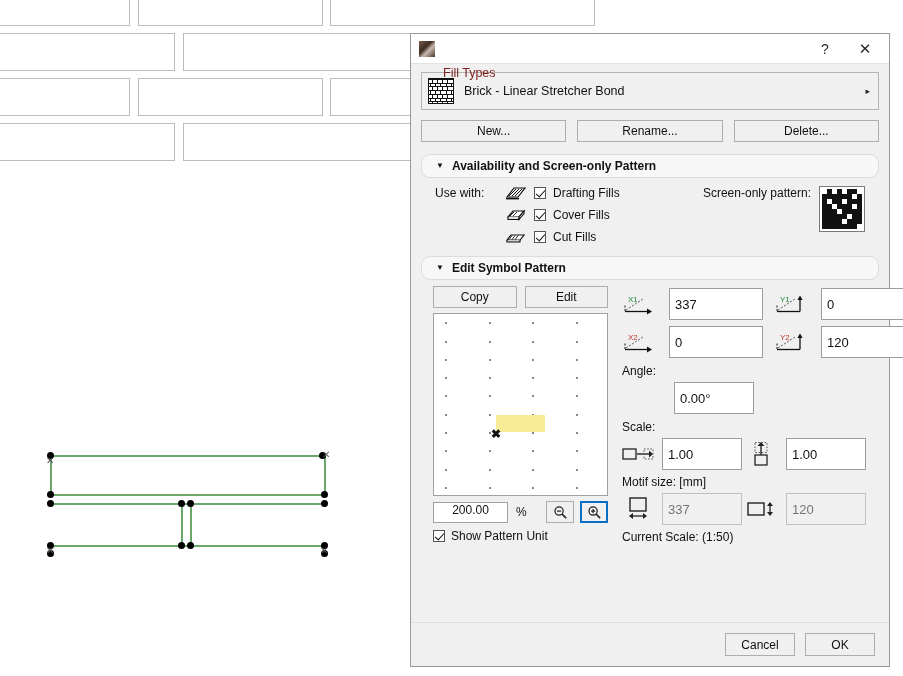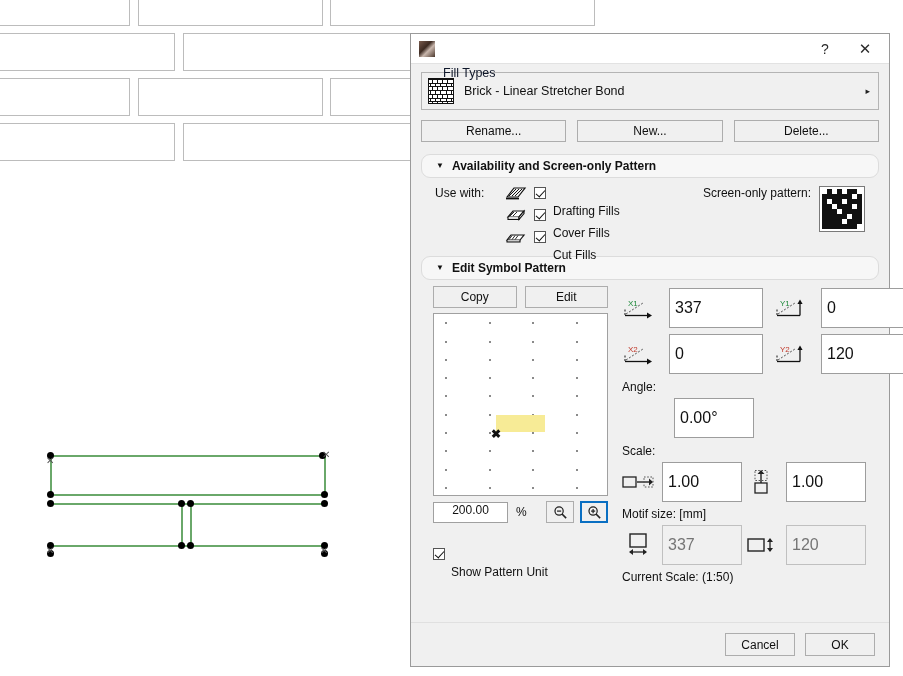--- a/index.html
+++ b/index.html
@@ -49,21 +49,21 @@
     height:30px; background:#ffffff;
     display:flex; align-items:center;
     padding:0 4px 0 8px;
     border-bottom:1px solid #e2e2e2;
   }
   .title-icon {
     width:16px; height:16px; margin-right:8px;
     background:linear-gradient(135deg,#7a5c4e 0%, #3d2b22 40%, #c9b7ad 60%, #4a362b 100%);
     position:relative; flex:none;
   }
-  .title-text { font-size:12.5px; color:#0f172a; flex:1;margin-top:48px; }
+  .title-text { font-size:12.5px; color:#7f1d1d; flex:1;margin-top:48px; }
   .tb-btn {
     width:40px; height:28px; display:flex; align-items:center; justify-content:center;
     font-size:14px; color:#2a2a2a; cursor:default;
   }
   .tb-btn.close { font-size:15px; }
 
   .dlg-body { padding:8px 10px 0 10px; }
 
   
   .filltype-row {
@@ -128,21 +128,21 @@
     transform:rotate(42deg);
   }
   .radio {
     width:13px; height:13px; border:1.3px solid #444; border-radius:50%;
     background:#fff; flex:none; position:relative;
   }
   .radio.on::after {
     content:""; position:absolute; left:3px; top:3px; width:5px; height:5px;
     background:#111; border-radius:50%;
   }
-  .uw-text { font-size:12px;margin-top:36px; }
+  .uw-text { font-size:12px; }
 
   .sopat-wrap { margin-left:auto; display:flex; align-items:flex-start; gap:8px; padding-top:2px;}
   .sopat-lbl { font-size:12px; }
   .sopat {
     width:46px; height:46px; border:1px solid #7a7a7a; background:#fff;
     display:grid; grid-template-columns:repeat(8,1fr); grid-template-rows:repeat(8,1fr);
     padding:2px;
   }
   .sopat i { display:block; }
   .sopat i.on { background:#111; }
@@ -182,22 +182,22 @@
   .zbtn.sel { border:2px solid #0a6fc2; background:#f0f0f0; }
   .showpu { display:flex; align-items:center; gap:6px; margin-top:6px; }
 
   .esp-right { flex:1; padding-top:2px; }
   .sec-lbl { font-size:12px; margin-bottom:4px; }
   .stroke-grid {
     display:grid; grid-template-columns: 36px 94px 36px 94px;
     gap:6px 11px; align-items:center; margin-bottom:6px;
   }
   .fld {
-    height:40px; border:1px solid #9d9d9d; background:#fff;
-    font-size:16px; padding:8px 5px; display:flex; align-items:center;
+    height:32px; border:1px solid #9d9d9d; background:#fff;
+    font-size:13px; padding:8px 5px; display:flex; align-items:center;
     color:#111; font-family:"Liberation Sans",sans-serif;
   }
   .fld.ro { background:#f0f0f0; color:#757575; border-color:#c0c0c0; }
   .chk-line { display:flex; align-items:center; gap:6px; margin:2px 0 8px 52px; }
 
   .ang-fld { width:80px; margin:3px 0 6px 52px; }
   .scale-grid {
     display:grid; grid-template-columns: 36px 80px 36px 80px;
     gap:6px 4px; align-items:center; margin-bottom:5px;
   }
@@ -320,22 +320,22 @@
             <div class="bseg" style="left: 8.05714px; top: 22.2857px; height: 3.71429px;"></div>
             <div class="bseg" style="left: 13.2571px; top: 22.2857px; height: 3.71429px;"></div>
             <div class="bseg" style="left: 18.4571px; top: 22.2857px; height: 3.71429px;"></div>
             <div class="bseg" style="left: 23.6571px; top: 22.2857px; height: 3.71429px;"></div>
           </div>
         <div class="ft-label">Brick - Linear Stretcher Bond</div>
         <div class="ft-arrow">▸</div>
       </div>
 
       <div class="btn-row">
+        <div class="btn">New...</div>
         <div class="btn">Rename...</div>
-        <div class="btn">New...</div>
         <div class="btn">Delete...</div>
       </div>
 
       <div class="group">
         <div class="group-head">
           <span class="tri">▼</span>
           <span>Availability and Screen-only Pattern</span>
         </div>
       </div>
       <div class="group-body">

